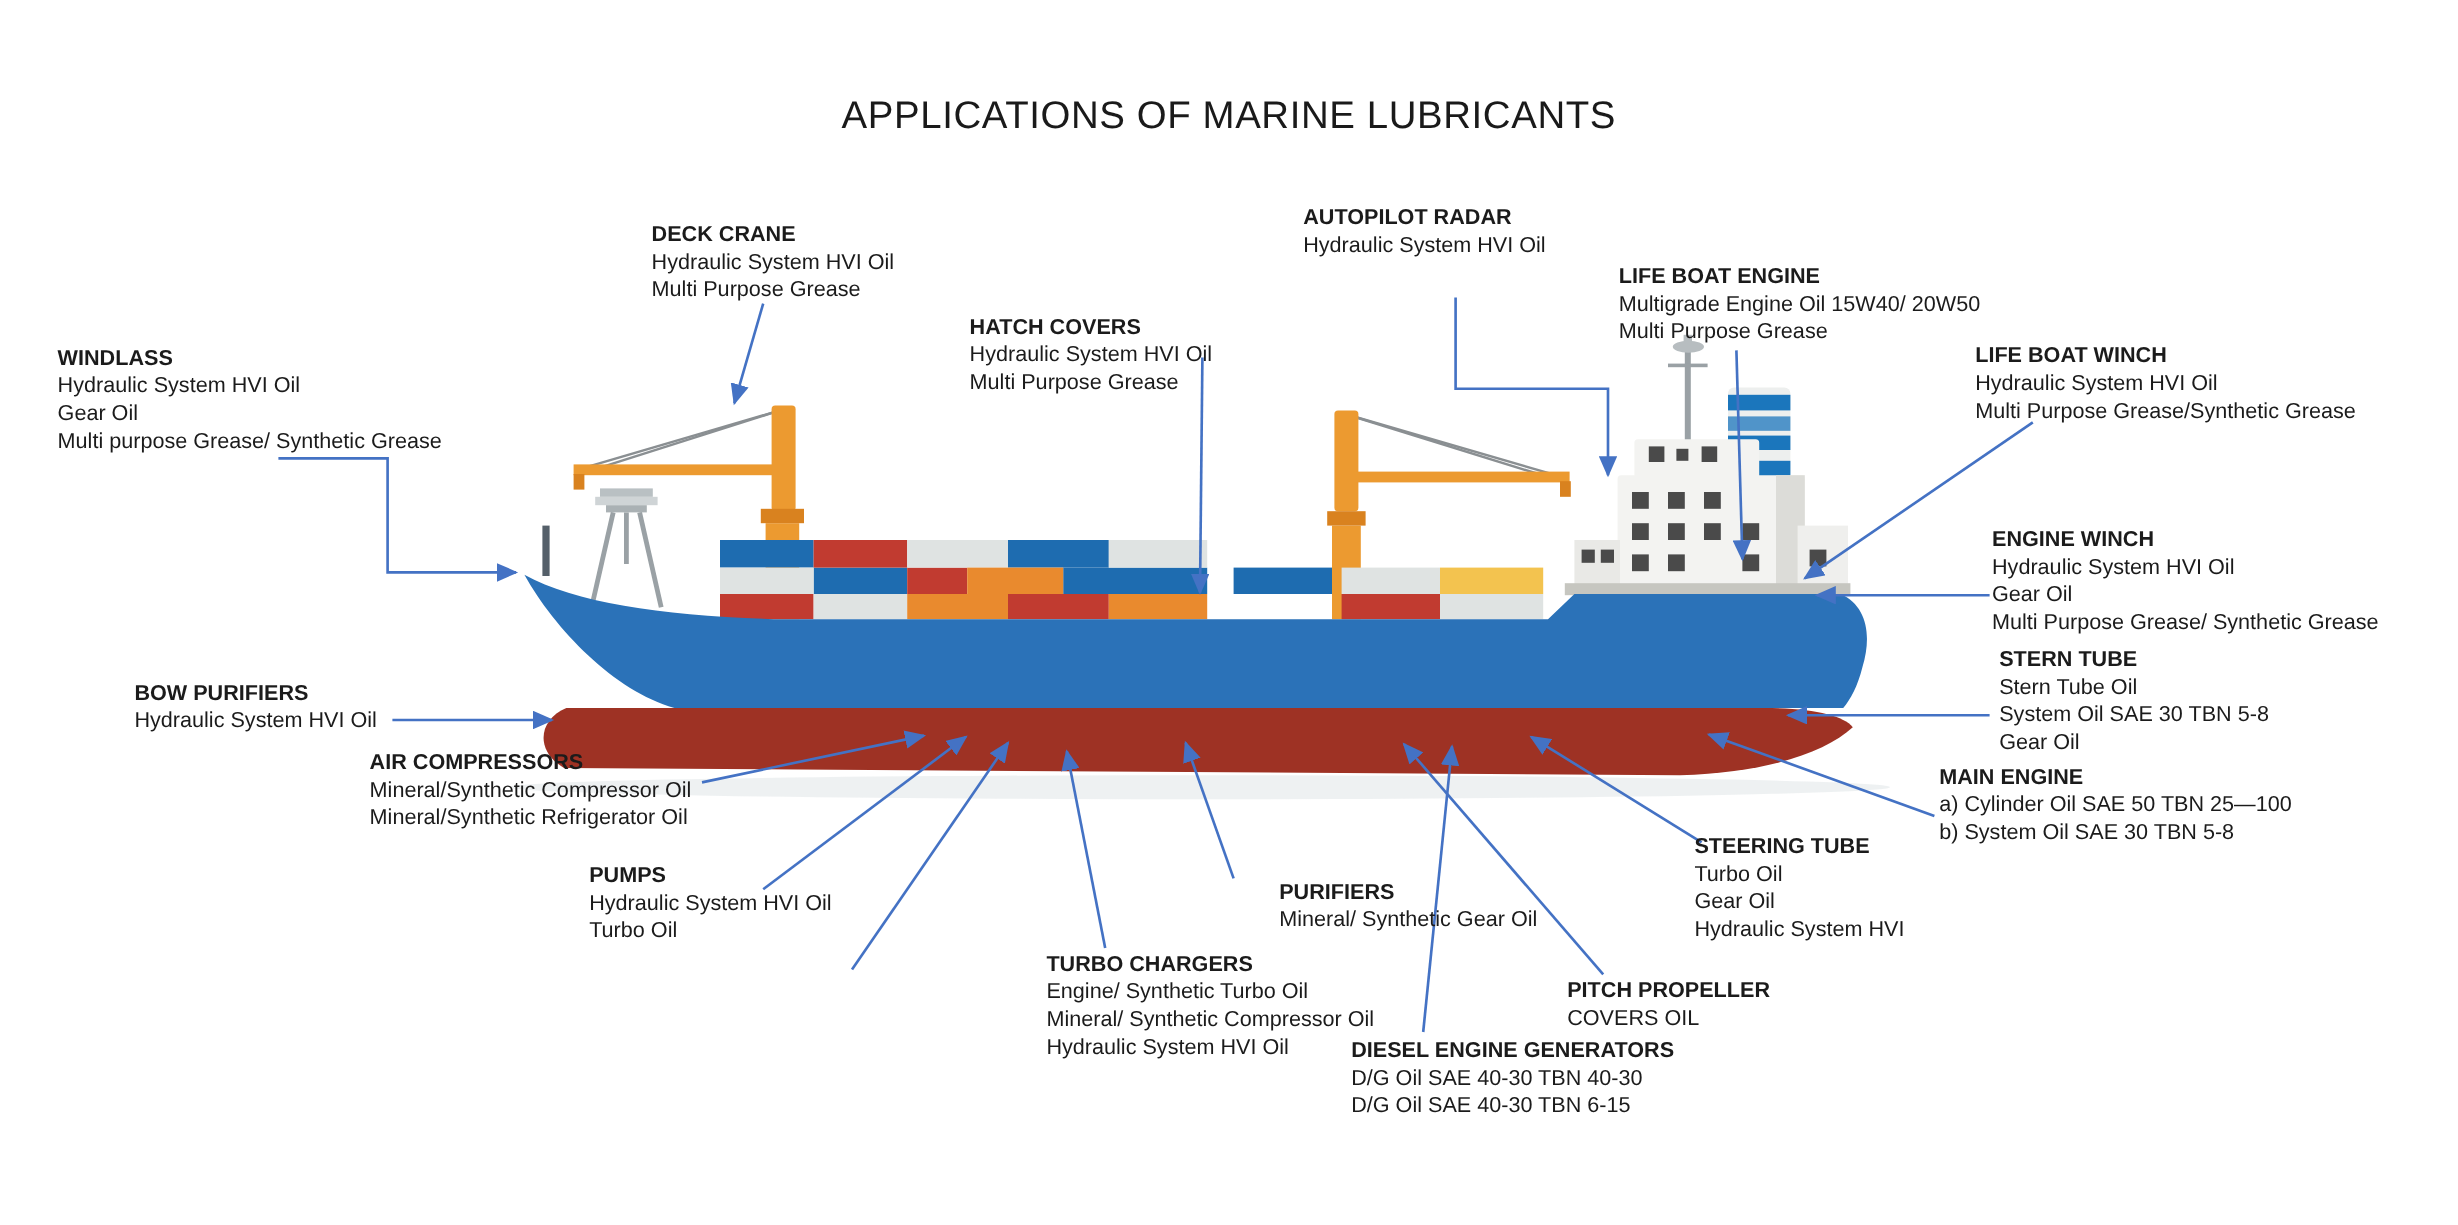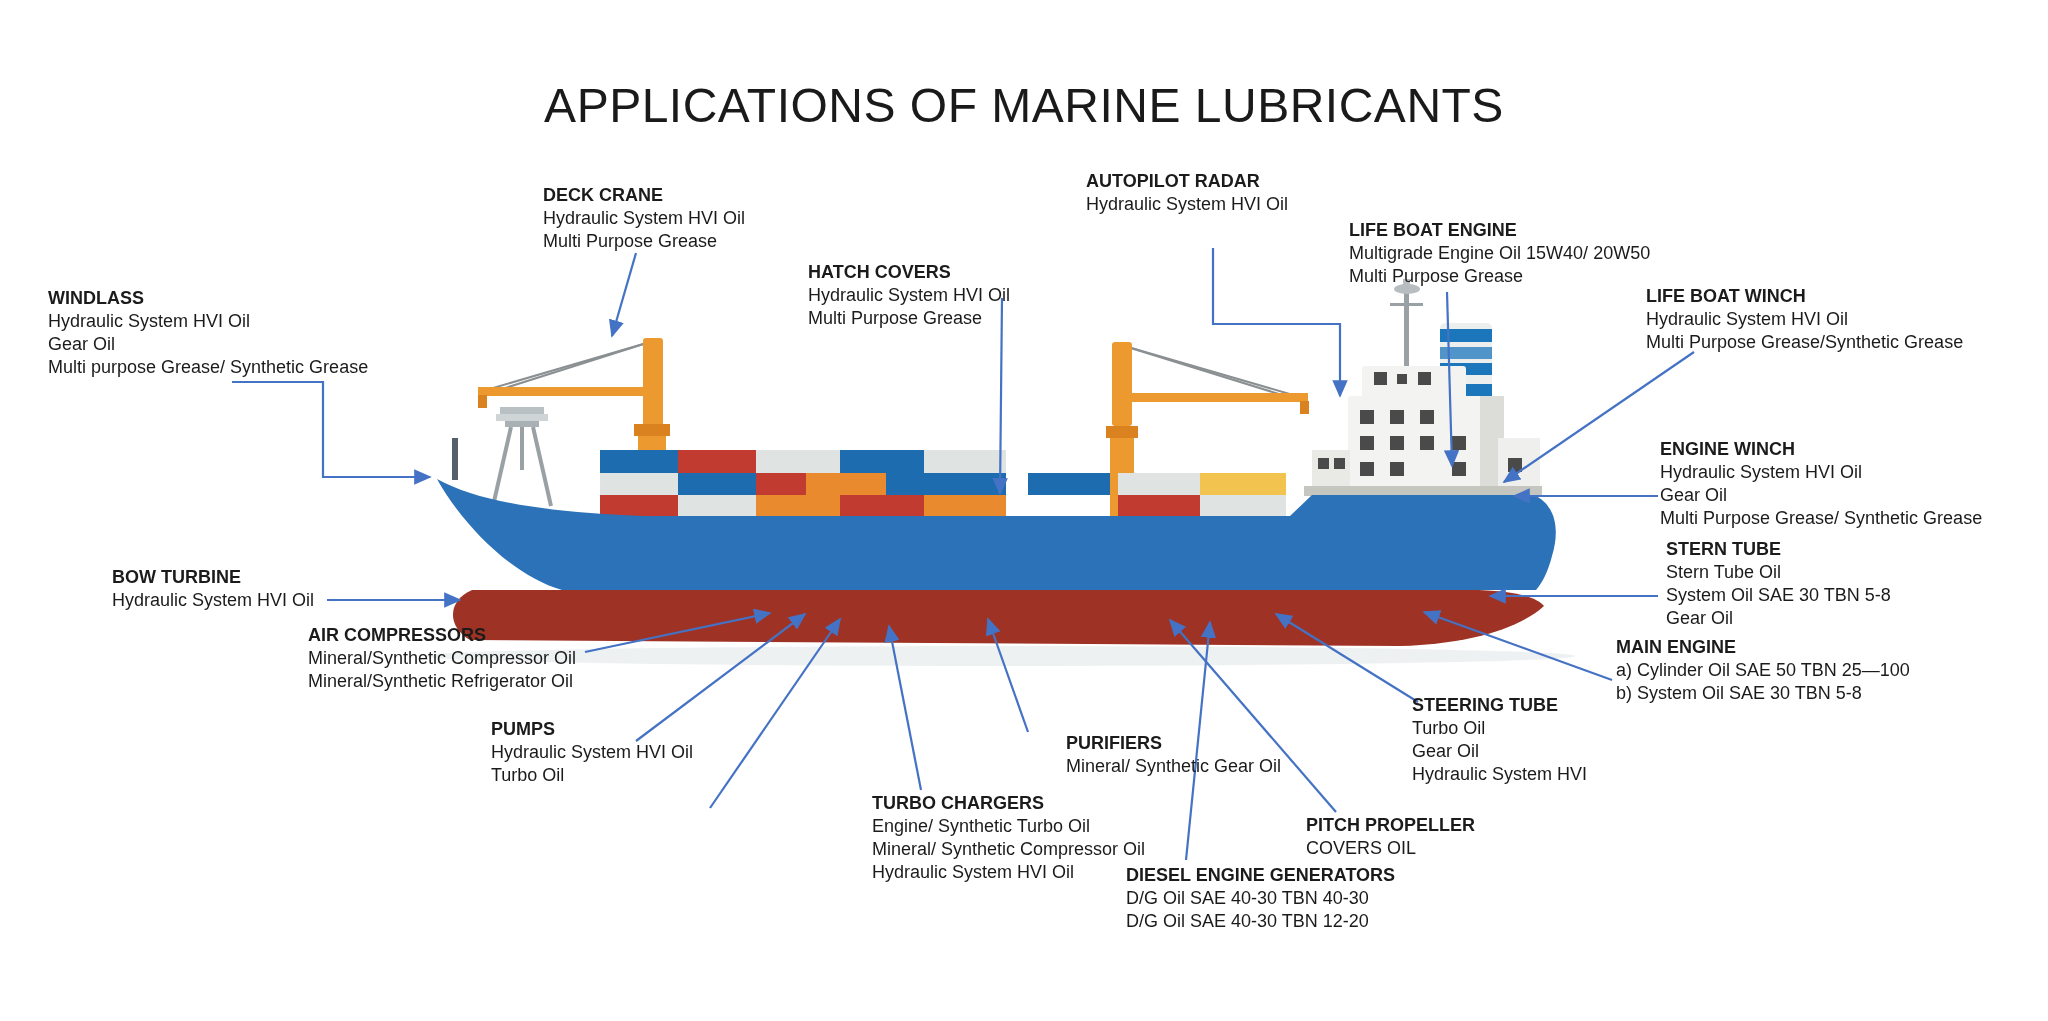--- a/index.html
+++ b/index.html
@@ -1,19 +1,19 @@
 <!DOCTYPE html>
 <html><head>
 <meta charset="utf-8">
 <style>
   html,body{margin:0;padding:0;background:#ffffff;}
   .canvas{position:relative;width:2048px;height:1021px;background:#ffffff;overflow:hidden;
           font-family:"Liberation Sans",sans-serif;color:#1b1b1b;}
   .title{position:absolute;left:0;right:0;top:78px;text-align:center;
-         font-size:48px;letter-spacing:.5px;color:#1a1a1a;}
+         font-size:32px;letter-spacing:.5px;color:#1a1a1a;}
   svg.scene{position:absolute;left:0;top:0;width:2048px;height:1021px;}
   .co{position:absolute;white-space:nowrap;}
   .co-h{font-weight:bold;font-size:18px;line-height:23px;}
   .co-l{font-size:18px;line-height:23px;}
   .co-l:empty{display:none;}
 </style>
 </head>
 <body>
 
 <div class="canvas">
@@ -232,21 +232,21 @@
     <div class="co-l">Gear Oil</div>
   </div>
 
   <div class="co" style="left:1616px;top:636px">
     <div class="co-h">MAIN ENGINE</div>
     <div class="co-l">a) Cylinder Oil SAE 50 TBN 25—100</div>
     <div class="co-l">b) System Oil SAE 30 TBN 5-8</div>
   </div>
 
   <div class="co" style="left:112px;top:566px">
-    <div class="co-h">BOW TURBINE</div>
+    <div class="co-h">BOW PURIFIERS</div>
     <div class="co-l">Hydraulic System HVI Oil</div>
   </div>
 
   <div class="co" style="left:308px;top:624px">
     <div class="co-h">AIR COMPRESSORS</div>
     <div class="co-l">Mineral/Synthetic Compressor Oil</div>
     <div class="co-l">Mineral/Synthetic Refrigerator Oil</div>
   </div>
 
   <div class="co" style="left:491px;top:718px">
@@ -264,21 +264,21 @@
   </div>
 
   <div class="co" style="left:1066px;top:732px">
     <div class="co-h">PURIFIERS</div>
     <div class="co-l">Mineral/ Synthetic Gear Oil</div>
   </div>
 
   <div class="co" style="left:1126px;top:864px">
     <div class="co-h">DIESEL ENGINE GENERATORS</div>
     <div class="co-l">D/G Oil SAE 40-30 TBN 40-30</div>
-    <div class="co-l">D/G Oil SAE 40-30 TBN 12-20</div>
+    <div class="co-l">D/G Oil SAE 40-30 TBN 6-15</div>
   </div>
 
   <div class="co" style="left:1306px;top:814px">
     <div class="co-h">PITCH PROPELLER</div>
     <div class="co-l">COVERS OIL</div>
   </div>
 
   <div class="co" style="left:1412px;top:694px">
     <div class="co-h">STEERING TUBE</div>
     <div class="co-l">Turbo Oil</div>

